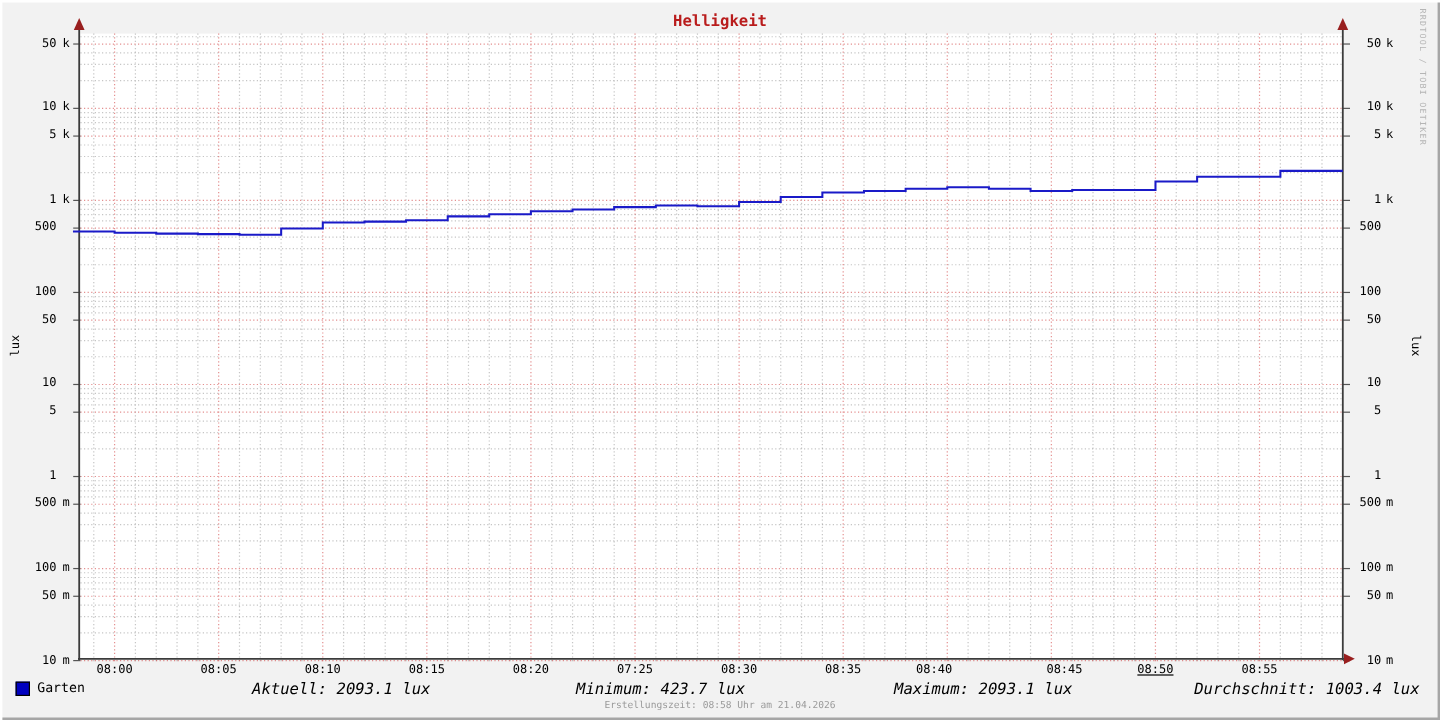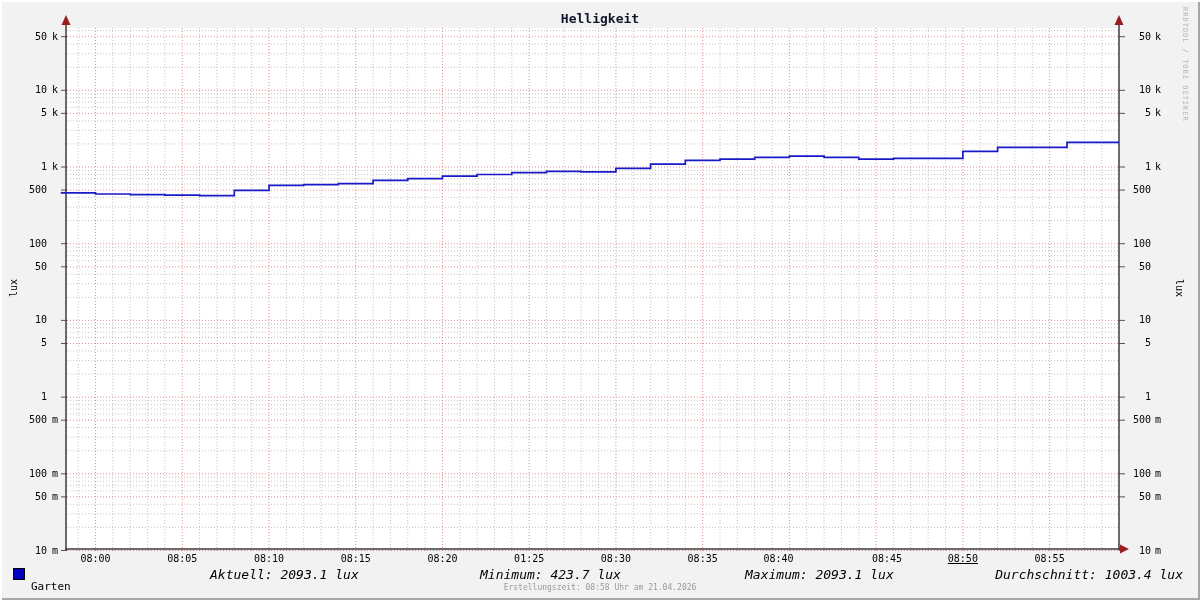--- a/index.html
+++ b/index.html
@@ -2,27 +2,27 @@
 <html><head>
 <meta charset="utf-8">
 <style>
   html,body{margin:0;padding:0;}
   body{width:1200px;height:600px;font-family:"DejaVu Sans Mono","Liberation Mono",monospace;}
   .frame{position:relative;width:1200px;height:600px;background:#f2f2f2;overflow:hidden;
          box-shadow:inset 2px 2px 0 #ffffff, inset -2px -2px 0 #a6a6a6;}
   svg{position:absolute;left:0;top:0;}
   #labels{position:absolute;left:0;top:0;width:1200px;height:600px;pointer-events:none;}
   .lbl{position:absolute;font-size:10px;line-height:12px;color:#000;white-space:pre;}
-  .title{position:absolute;left:0;right:0;top:11px;text-align:center;font-size:13px;font-weight:bold;color:#0f172a;}
+  .title{position:absolute;left:0;right:0;top:11px;text-align:center;font-size:13px;font-weight:bold;color:#b91c1c;}
   .vlab{position:absolute;font-size:10px;color:#000;transform:translate(-50%,-50%) rotate(-90deg);}
   .vlab.right{transform:translate(-50%,-50%) rotate(90deg);}
   .watermark{position:absolute;left:1181px;top:7px;writing-mode:vertical-rl;font-size:7px;
              letter-spacing:1px;color:#b5b5b5;}
   .legend-swatch{position:absolute;left:13px;top:568px;width:10px;height:10px;background:#0000c0;border:1px solid #000;}
-  .legend-label{position:absolute;left:31px;top:567px;font-size:11px;color:#000;margin-top:13px;}
+  .legend-label{position:absolute;left:31px;top:567px;font-size:11px;color:#000;}
   .stat{position:absolute;top:567px;font-size:13px;color:#000;white-space:pre;font-style:italic;}
   .stat.aktuell{left:210px;}
   .stat.minimum{left:480px;}
   .stat.maximum{left:745px;}
   .stat.durchschnitt{right:17px;}
   .footer{position:absolute;left:0;right:0;top:583px;text-align:center;font-size:8px;color:#9a9a9a;}
   .gmin{stroke:#8c8c8c;stroke-opacity:0.5;stroke-width:1;stroke-dasharray:1 2;fill:none;}
   .gmaj{stroke:#d44a4a;stroke-opacity:0.62;stroke-width:1;stroke-dasharray:1 2;fill:none;}
   .axis{stroke:#3c3c3c;stroke-width:1.5;fill:none;}
   .atick{stroke:#555;stroke-width:1;fill:none;}
@@ -232,21 +232,21 @@
       <div class="lbl" style="left: 1155px; top: 490.889px;">m</div>
       <div class="lbl" style="left: 0px; top: 544.5px; width: 47px; text-align: right;">10</div>
       <div class="lbl" style="left: 52px; top: 544.5px;">m</div>
       <div class="lbl" style="left: 1126px; top: 544.5px; width: 25px; text-align: right;">10</div>
       <div class="lbl" style="left: 1155px; top: 544.5px;">m</div>
       <div class="lbl" style="left: 69.4909px; top: 553px; width: 52px; text-align: center;">08:00</div>
       <div class="lbl" style="left: 156.229px; top: 553px; width: 52px; text-align: center;">08:05</div>
       <div class="lbl" style="left: 242.967px; top: 553px; width: 52px; text-align: center;">08:10</div>
       <div class="lbl" style="left: 329.705px; top: 553px; width: 52px; text-align: center;">08:15</div>
       <div class="lbl" style="left: 416.443px; top: 553px; width: 52px; text-align: center;">08:20</div>
-      <div class="lbl" style="left: 503.181px; top: 553px; width: 52px; text-align: center;">01:25</div>
+      <div class="lbl" style="left: 503.181px; top: 553px; width: 52px; text-align: center;">07:25</div>
       <div class="lbl" style="left: 589.919px; top: 553px; width: 52px; text-align: center;">08:30</div>
       <div class="lbl" style="left: 676.657px; top: 553px; width: 52px; text-align: center;">08:35</div>
       <div class="lbl" style="left: 763.395px; top: 553px; width: 52px; text-align: left;">08:40</div>
       <div class="lbl" style="left: 850.133px; top: 553px; width: 52px; text-align: right;">08:45</div>
       <div class="lbl" style="left: 936.871px; top: 553px; width: 52px; text-align: center; text-decoration: underline;">08:50</div>
       <div class="lbl" style="left: 1023.61px; top: 553px; width: 52px; text-align: center;">08:55</div>
     </div>
 
   <div class="title">Helligkeit</div>
 

